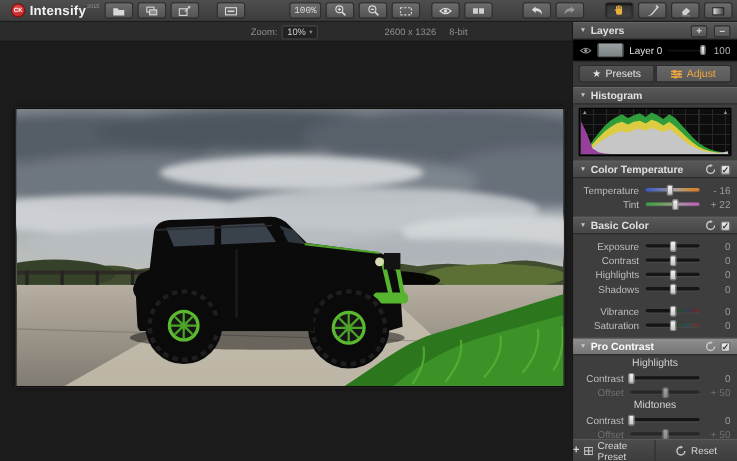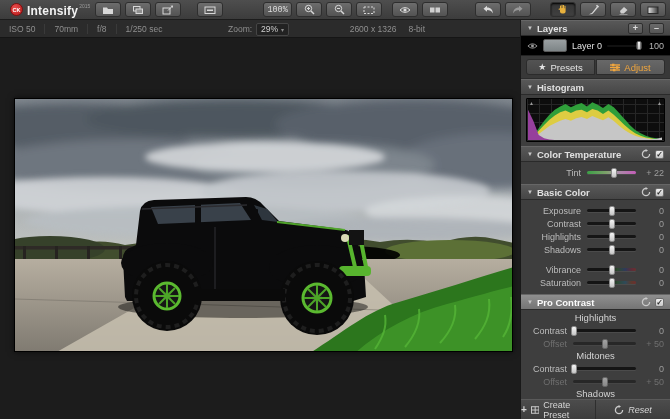--- a/index.html
+++ b/index.html
@@ -129,21 +129,21 @@
   .t-sat  { background:linear-gradient(90deg,#141414 45%,#2e4a33 62%,#2e4a5a 78%,#5a3a2e 90%,#6e2e2e); }
   .group-gap { height:7px; }
   .pc-sub { text-align:center; color:#d2d2d2; height:12px; line-height:12px; font-size:9.5px; }
   
   .sfooter {
     position:absolute; left:0; bottom:0; width:100%; height:20px;
     background:linear-gradient(#4c4c4c,#3d3d3d); border-top:1px solid #5a5a5a;
     display:flex; align-items:stretch; font-size:9px; color:#d5d5d5;
   }
   .fbtn { flex:1; display:flex; align-items:center; justify-content:center; gap:4px; }
-  .fbtn + .fbtn { border-left:1px solid #2e2e2e;font-style:italic; }
+  .fbtn + .fbtn { border-left:1px solid #2e2e2e; }
   .plus-glyph { font-size:10px; font-weight:bold; color:#d5d5d5; }
   .hidden-defs { position:absolute; width:0; height:0; overflow:hidden; }
 </style>
 </head>
 <body>
 
 <svg class="hidden-defs" xmlns="http://www.w3.org/2000/svg">
   <symbol id="ic-reset" viewBox="0 0 10 10">
     <path d="M8.6,5 A3.6,3.6 0 1 1 5,1.4" fill="none" stroke="currentColor" stroke-width="1.3"></path>
     <polygon points="4.6,0 4.6,3 7,1.5" fill="currentColor"></polygon>
@@ -267,30 +267,24 @@
               <stop offset="0" stop-color="#e6e6e6"></stop>
               <stop offset="1" stop-color="#3a3a3a"></stop>
             </linearGradient>
           </defs>
           <rect x="1" y="2" width="10" height="6.5" fill="url(#gIc)" stroke="#2a2a2a"></rect>
         </svg>
     </div>
   </div>
 
   <div class="infobar">
-    <div class="exif">
-      <span>ISO 50</span>
-      <span>70mm</span>
-      <span>f/8</span>
-      <span>1/250 sec</span>
-    </div>
     <div class="zoomctl">
       <span>Zoom:</span>
       <div class="zoombox">
-        <span>29%</span>
+        <span>10%</span>
         <span style="font-size:6px;color:#8a8a8a">▾</span>
       </div>
     </div>
     <div class="imginfo">
       <span>2600 x 1326</span>
       <span>8-bit</span>
     </div>
   </div>
 
   <div class="canvas">
@@ -461,20 +455,27 @@
       <span class="tri">▼</span>
       <span>Color Temperature</span>
       <span class="spacer"></span>
       <svg class="ic">
           <use href="#ic-reset"></use>
         </svg>
       <div class="cbx">✓</div>
     </div>
     <div class="pbody">
       <div class="srow">
+        <span class="slabel">Temperature</span>
+        <div class="strack t-temp">
+          <span class="sthumb" style="left: 44%;"></span>
+        </div>
+        <span class="sval">- 16</span>
+      </div>
+      <div class="srow">
         <span class="slabel">Tint</span>
         <div class="strack t-tint">
           <span class="sthumb" style="left: 55%;"></span>
         </div>
         <span class="sval">+ 22</span>
       </div>
     </div>
 
     <div class="phead">
       <span class="tri">▼</span>

